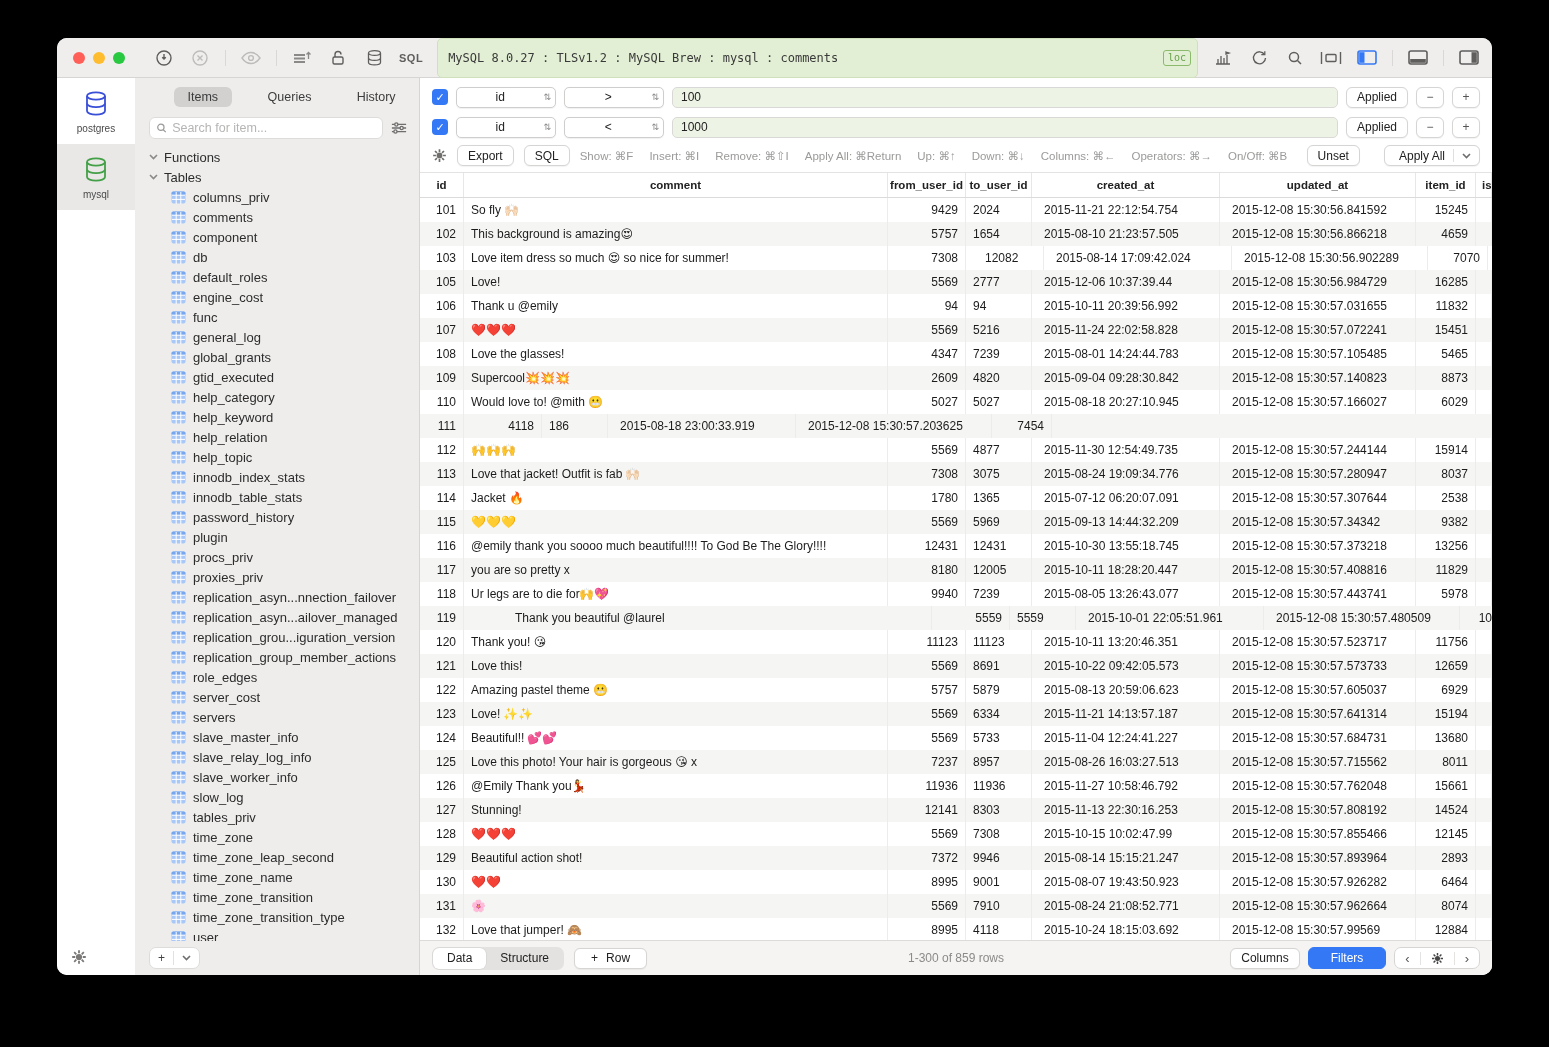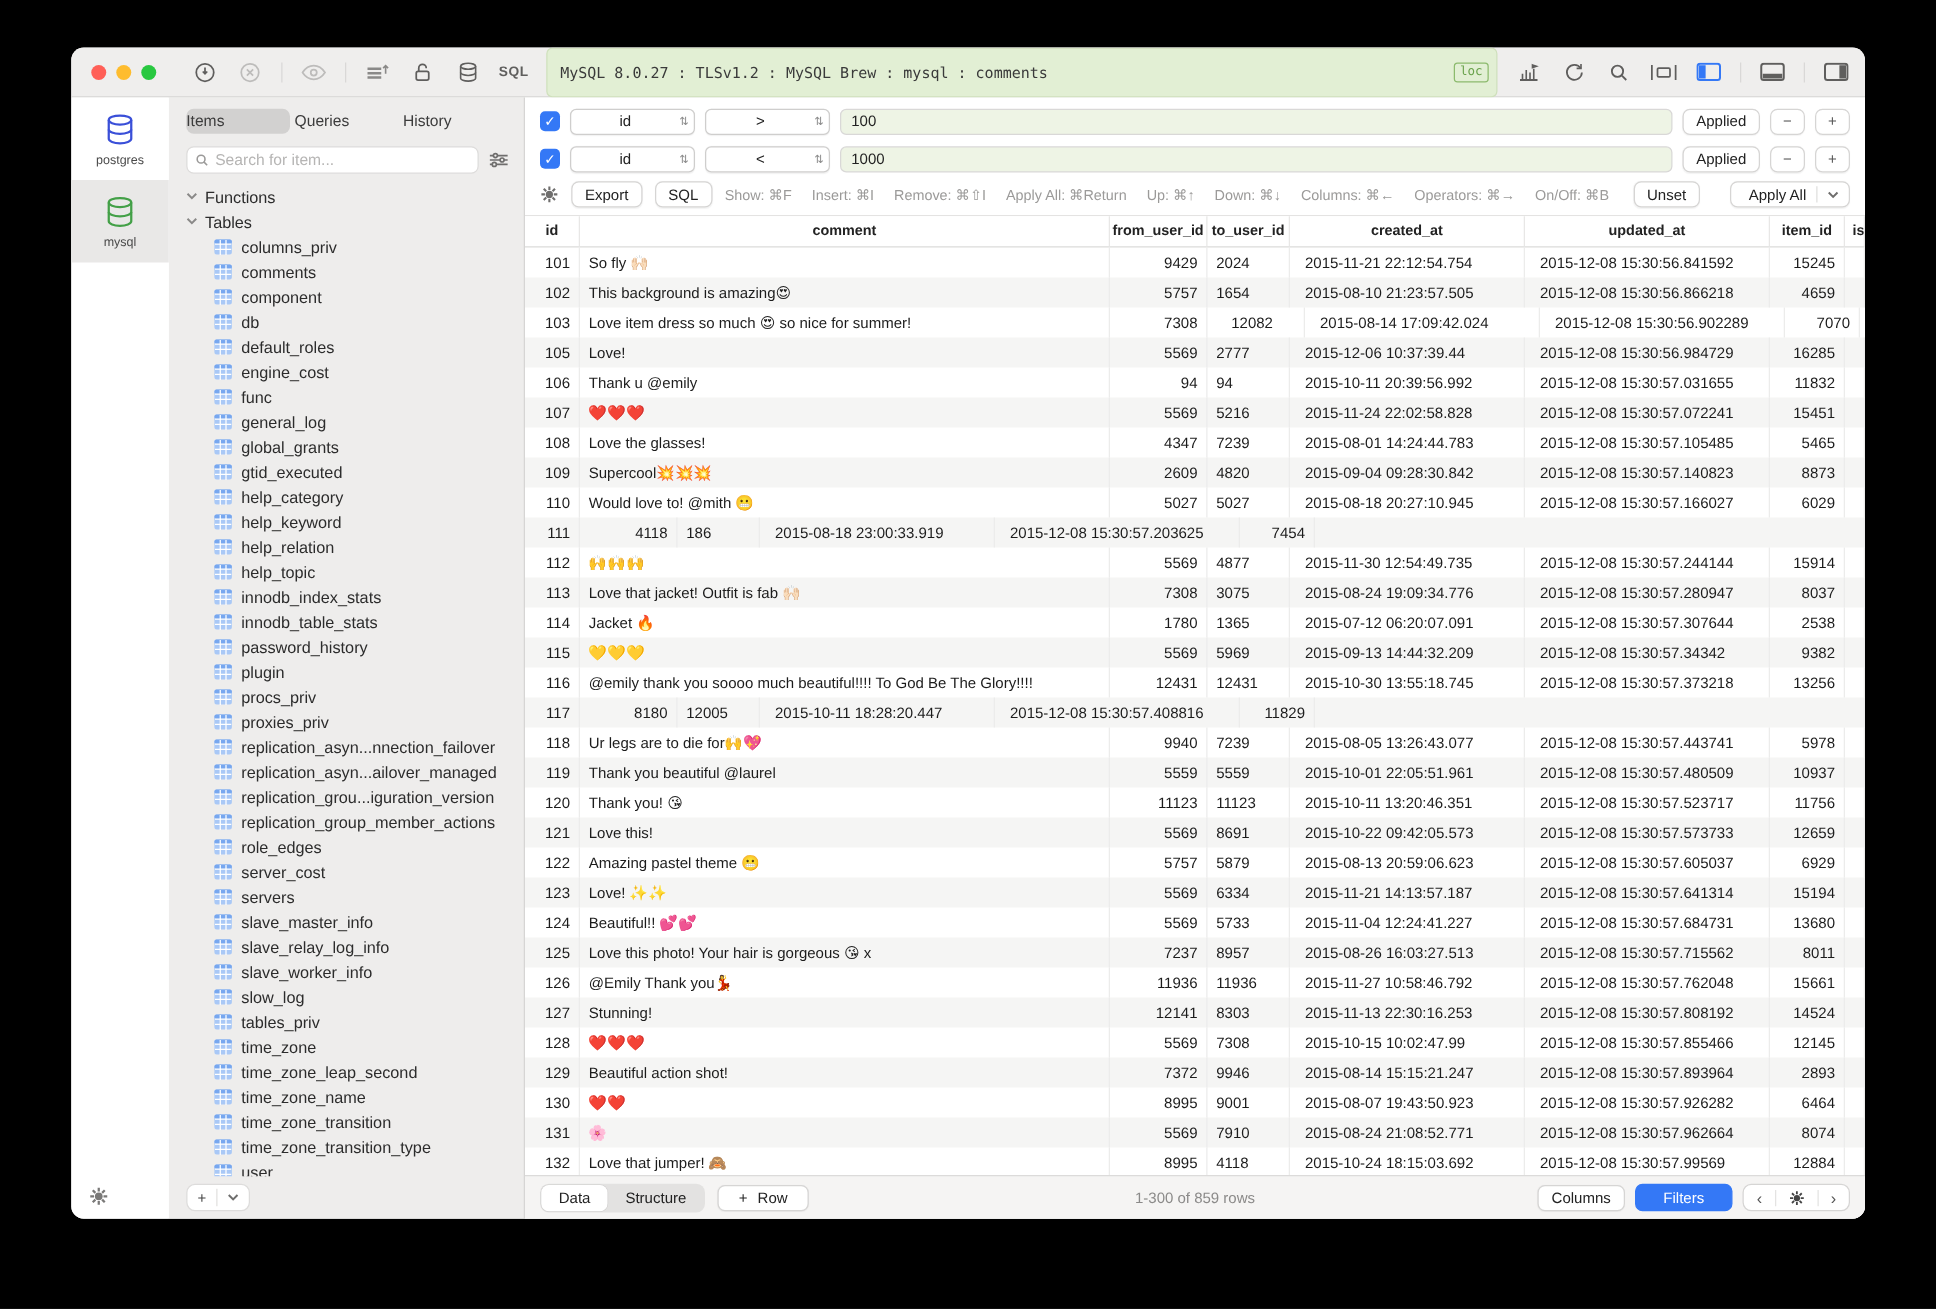--- a/index.html
+++ b/index.html
@@ -28,21 +28,21 @@
   .body { flex:1; display:flex; min-height:0; }
   .rail { width:78px; flex:0 0 78px; background:#fff; display:flex; flex-direction:column; align-items:stretch; position:relative; }
   .rail-item { padding:12px 0 10px; display:flex; flex-direction:column; align-items:center; gap:5px; }
   .rail-item.selected { background:#e9e8e7; }
   .rail-label { font-size:10px; color:#4a4a4a; }
   .rail-gear { position:absolute; bottom:10px; left:14px; }
 
   .tree { width:285px; flex:0 0 285px; background:#eeedec; border-right:1px solid #d6d5d4;
     display:flex; flex-direction:column; min-height:0; }
   .tree-tabs { display:flex; align-items:center; padding:9px 14px 6px; gap:4px; }
-  .tree-tab { flex:1; text-align:left; font-size:12.5px; color:#3c3c3c; padding:3px 0; border-radius:6px; }
+  .tree-tab { flex:1; text-align:center; font-size:12.5px; color:#3c3c3c; padding:3px 0; border-radius:6px;margin-left:25px; }
   .tree-tab.active { background:#d2d1d0; }
   .search-row { display:flex; align-items:center; gap:8px; padding:4px 12px 6px 14px; }
   .search-box { flex:1; background:#fff; border:1px solid #dddcdb; border-radius:6px; height:22px;
     display:flex; align-items:center; padding:0 6px; gap:5px; }
   .search-box input { border:none; outline:none; background:transparent; font-size:12.5px; color:#333; width:100%;
     font-family:"Liberation Sans","DejaVu Sans",sans-serif; }
   .search-box input::placeholder { color:#b6b5b4; }
   .tree-scroll { flex:1; overflow:hidden; padding:2px 0 0 14px; }
   .tree-section { display:flex; align-items:center; gap:6px; height:20px; font-size:13px; color:#2c2c2c; }
   .tree-row { display:flex; align-items:center; gap:7px; height:20px; padding-left:22px; font-size:13px; color:#2c2c2c; white-space:nowrap; }
@@ -813,40 +813,41 @@
               <div class="c l" style="width: 424px; flex: 0 0 424px;">@emily thank you soooo much beautiful!!!! To God Be The Glory!!!!</div>
               <div class="c r" style="width: 78px; flex: 0 0 78px;">12431</div>
               <div class="c l" style="width: 66px; flex: 0 0 66px;">12431</div>
               <div class="c l ind" style="width: 188px; flex: 0 0 188px;">2015-10-30 13:55:18.745</div>
               <div class="c l ind" style="width: 196px; flex: 0 0 196px;">2015-12-08 15:30:57.373218</div>
               <div class="c r" style="width: 60px; flex: 0 0 60px;">13256</div>
               <div class="c l" style="flex: 1 1 0%;"></div>
             </div>
             <div class="g-row stripe">
               <div class="c r" style="width: 44px; flex: 0 0 44px;">117</div>
+              <div class="c l" style="width: 424px; flex: 0 0 424px;">you are so pretty x</div>
               <div class="c r" style="width: 78px; flex: 0 0 78px;">8180</div>
               <div class="c l" style="width: 66px; flex: 0 0 66px;">12005</div>
               <div class="c l ind" style="width: 188px; flex: 0 0 188px;">2015-10-11 18:28:20.447</div>
               <div class="c l ind" style="width: 196px; flex: 0 0 196px;">2015-12-08 15:30:57.408816</div>
               <div class="c r" style="width: 60px; flex: 0 0 60px;">11829</div>
               <div class="c l" style="flex: 1 1 0%;"></div>
             </div>
             <div class="g-row">
               <div class="c r" style="width: 44px; flex: 0 0 44px;">118</div>
               <div class="c l" style="width: 424px; flex: 0 0 424px;">Ur legs are to die for🙌💖</div>
               <div class="c r" style="width: 78px; flex: 0 0 78px;">9940</div>
               <div class="c l" style="width: 66px; flex: 0 0 66px;">7239</div>
               <div class="c l ind" style="width: 188px; flex: 0 0 188px;">2015-08-05 13:26:43.077</div>
               <div class="c l ind" style="width: 196px; flex: 0 0 196px;">2015-12-08 15:30:57.443741</div>
               <div class="c r" style="width: 60px; flex: 0 0 60px;">5978</div>
               <div class="c l" style="flex: 1 1 0%;"></div>
             </div>
             <div class="g-row stripe">
               <div class="c r" style="width: 44px; flex: 0 0 44px;">119</div>
-              <div class="c l" style="width: 424px; flex: 0 0 424px;">Thank you beautiful @laurel</div>
+              <div class="c l" style="width: 424px; flex: 0 0 424px; margin-left: 44px;">Thank you beautiful @laurel</div>
               <div class="c r" style="width: 78px; flex: 0 0 78px;">5559</div>
               <div class="c l" style="width: 66px; flex: 0 0 66px;">5559</div>
               <div class="c l ind" style="width: 188px; flex: 0 0 188px;">2015-10-01 22:05:51.961</div>
               <div class="c l ind" style="width: 196px; flex: 0 0 196px;">2015-12-08 15:30:57.480509</div>
               <div class="c r" style="width: 60px; flex: 0 0 60px;">10937</div>
               <div class="c l" style="flex: 1 1 0%;"></div>
             </div>
             <div class="g-row">
               <div class="c r" style="width: 44px; flex: 0 0 44px;">120</div>
               <div class="c l" style="width: 424px; flex: 0 0 424px;">Thank you! 😘</div>

